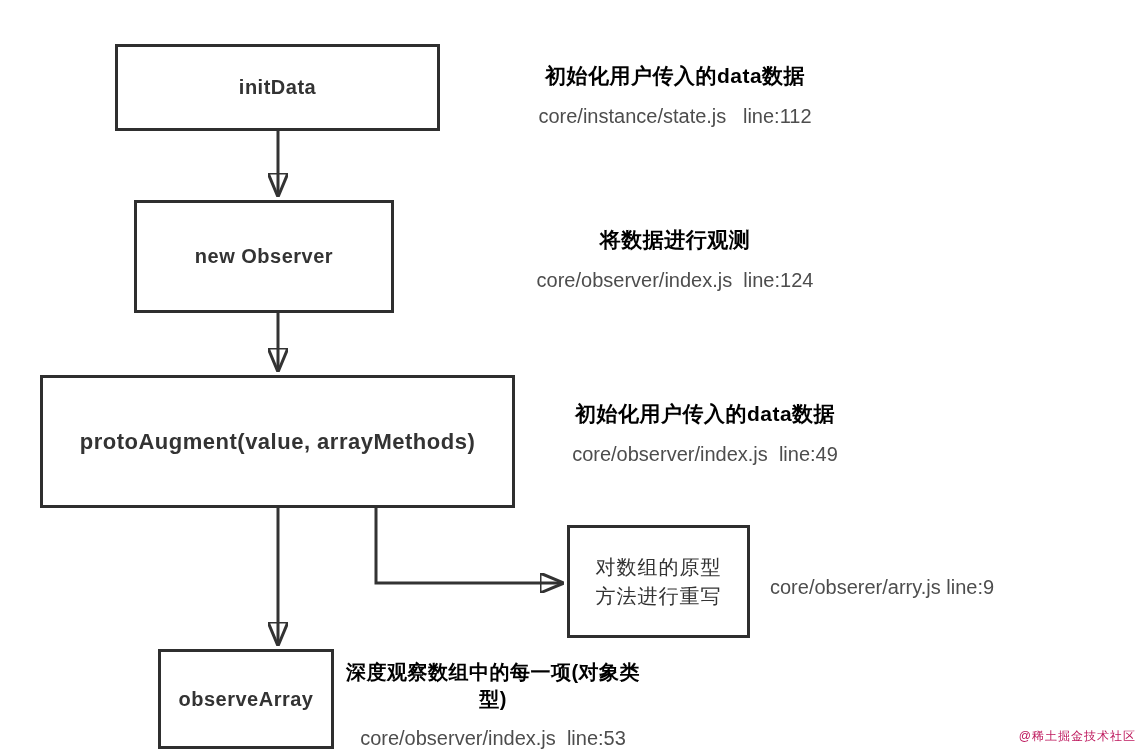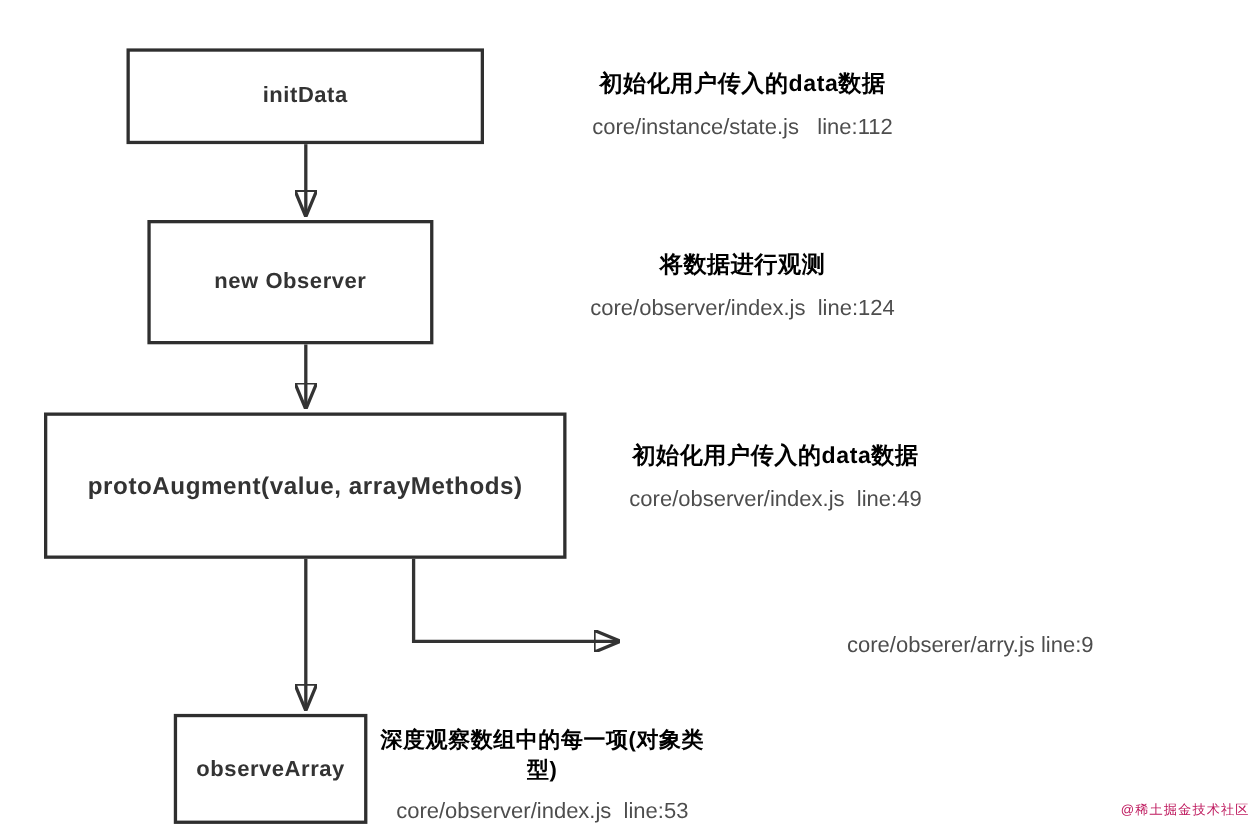--- a/index.html
+++ b/index.html
@@ -70,20 +70,26 @@
   </div>
 
   <div class="node n-observer">
     <span>new Observer</span>
   </div>
 
   <div class="node n-proto">
     <span>protoAugment(value, arrayMethods)</span>
   </div>
 
+  <div class="node n-rewrite">
+    <span>
+      <span>对数组的原型</span><br>
+      <span>方法进行重写</span>
+    </span>
+  </div>
 
   <div class="node n-observearray">
     <span>observeArray</span>
   </div>
 
   <div class="annotation a1">
     <div class="title">初始化用户传入的data数据</div>
     <div class="source">core/instance/state.js   line:112</div>
   </div>
 

